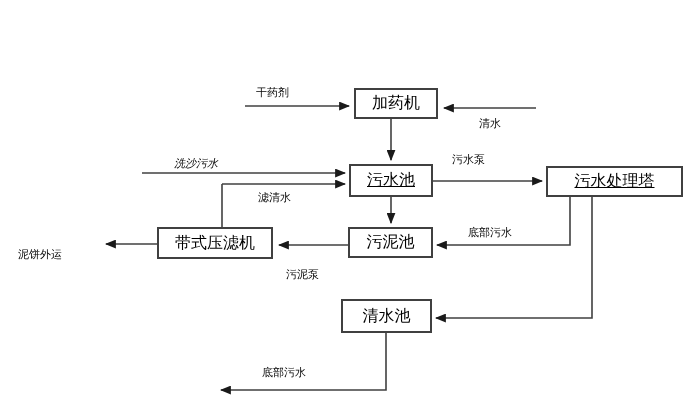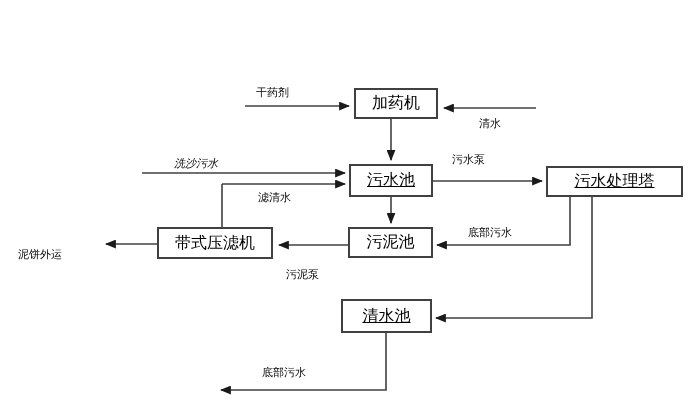--- a/index.html
+++ b/index.html
@@ -52,21 +52,21 @@
     white-space: nowrap;
     z-index: 3;
     background: transparent;
   }
   
   #node-dosing      { left: 354px; top: 88px;  width: 84px;  height: 31px; }
   #node-sewage      { left: 349px; top: 164px; width: 84px;  height: 33px; text-decoration: underline; }
   #node-tower       { left: 546px; top: 166px; width: 137px; height: 31px; text-decoration: underline; }
   #node-sludge      { left: 348px; top: 227px; width: 85px;  height: 31px; }
   #node-press       { left: 157px; top: 227px; width: 116px; height: 32px; }
-  #node-cleanpool   { left: 341px; top: 299px; width: 91px;  height: 34px; text-decoration: underline; }
+  #node-cleanpool   { left: 341px; top: 299px; width: 91px;  height: 34px; }
   
   #lbl-dry-chemical  { left: 256px; top: 85px; }
   #lbl-clean-water   { left: 479px; top: 83px; margin-top: 33px; }
   #lbl-sand-washing  { left: 174px; top: 156px; font-style: italic; }
   #lbl-sewage-pump   { left: 452px; top: 152px; }
   #lbl-filtered      { left: 258px; top: 190px; }
   #lbl-sludge-pump   { left: 286px; top: 227px; margin-top: 40px; }
   #lbl-bottom-sewage { left: 468px; top: 225px; }
   #lbl-mud-cake      { left: 18px;  top: 228px; margin-top: 19px; }
   #lbl-recycle       { left: 262px; top: 365px; }

